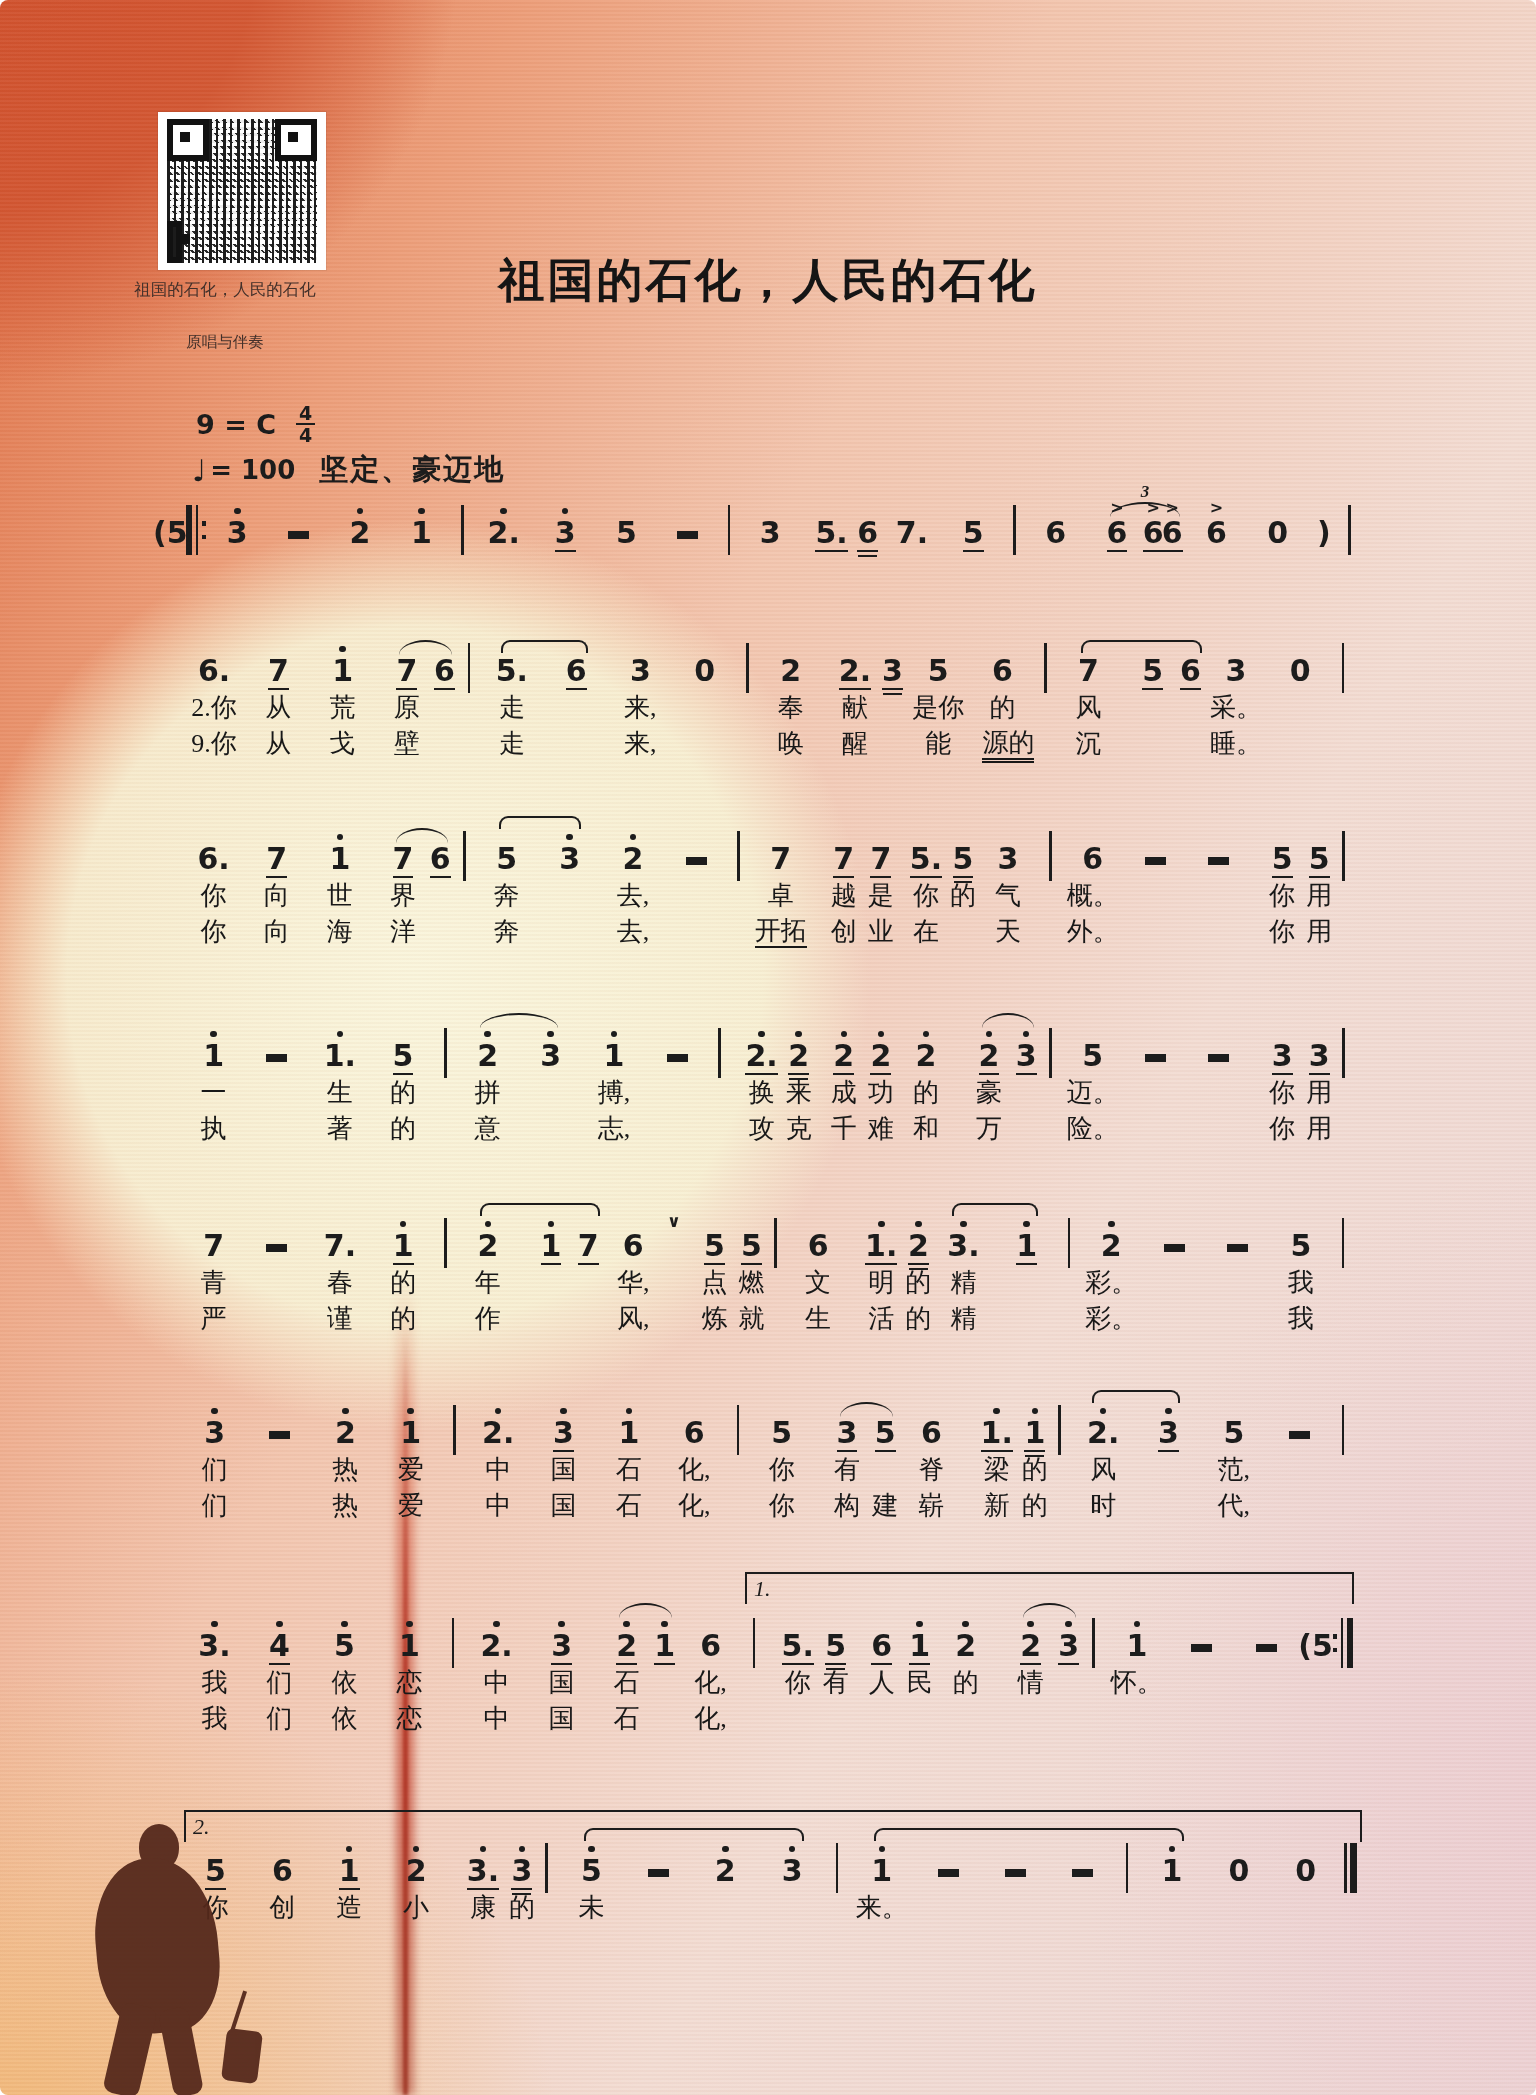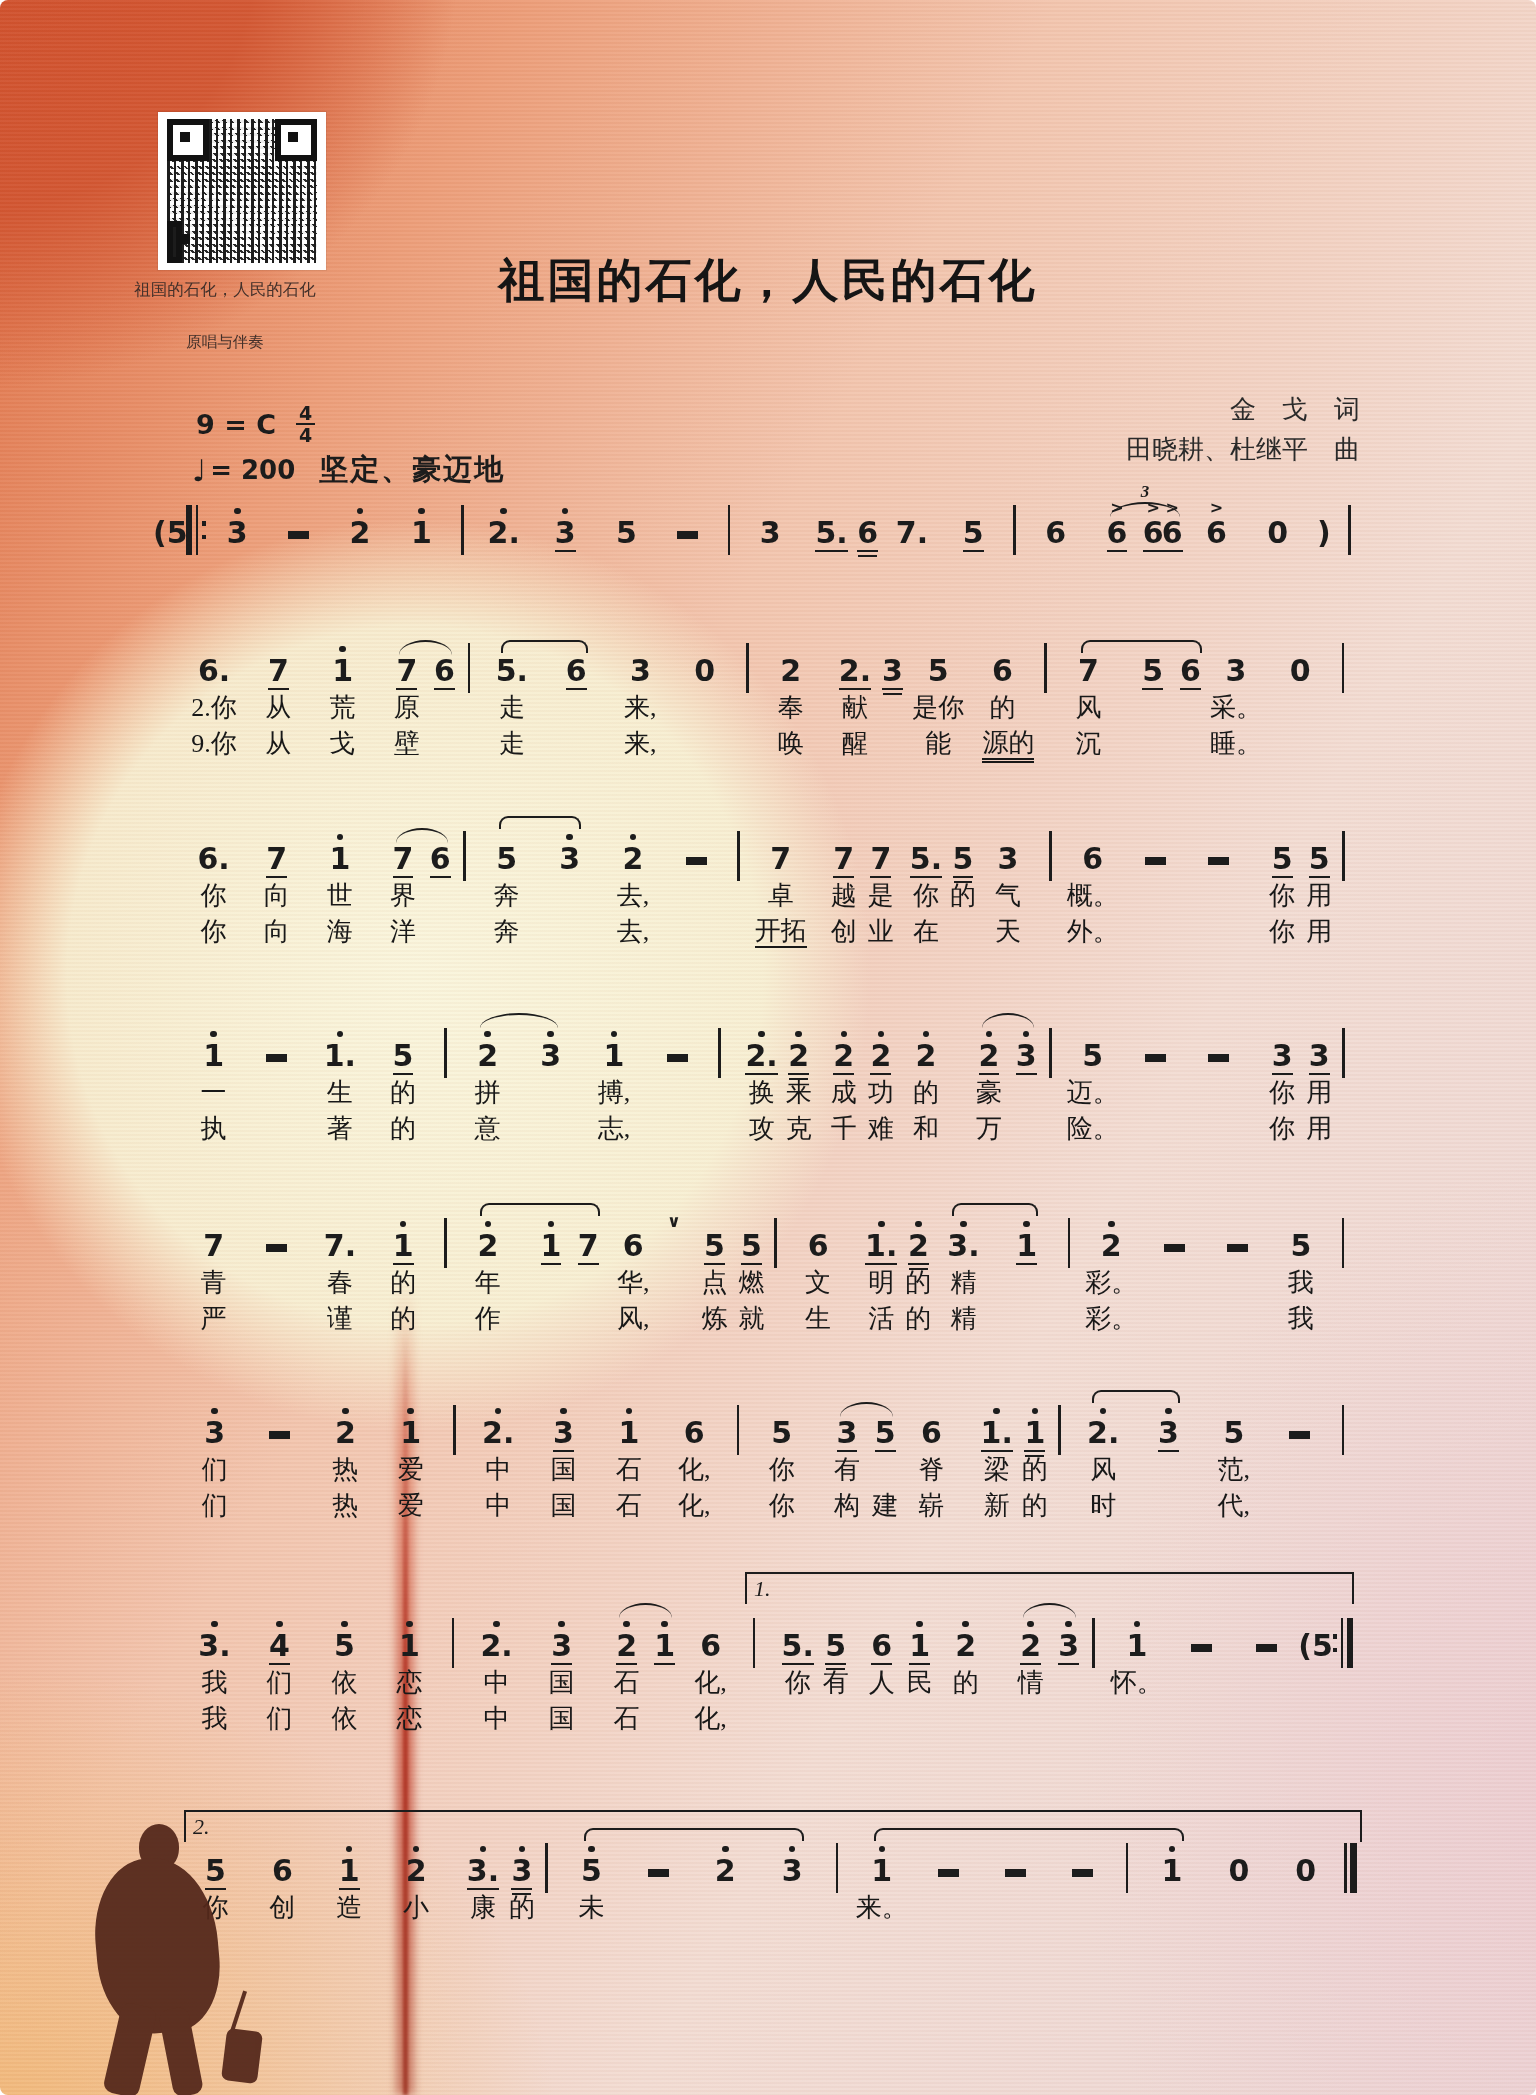--- a/index.html
+++ b/index.html
@@ -113,36 +113,32 @@
         </div>
     </div>
   </div>
   <div class="qr-caption">
     <div class="c1">祖国的石化，人民的石化</div>
     <div class="c2">原唱与伴奏</div>
   </div>
 
   <div class="title">祖国的石化，人民的石化</div>
 
-  <div class="credits">
-    <div>金　戈　词</div>
-    <div>田晓耕、杜继平　曲</div>
-  </div>
 
   <div class="keysig">
     <span>9 = C</span>
     <span class="meter">
       <span class="mu">4</span>
       <span class="ml">4</span>
     </span>
   </div>
 
   <div class="temporow">
     <span class="glyph">♩</span>
-    <span>= 200</span>
+    <span>= 100</span>
     <span class="expr">坚定、豪迈地</span>
   </div>
 
   <div class="score" id="score">
       <div class="score-line">
         <div class="cols">
           <div class="col textcol">
             <div class="nw">
               <span class="n">(5</span>
             </div>

